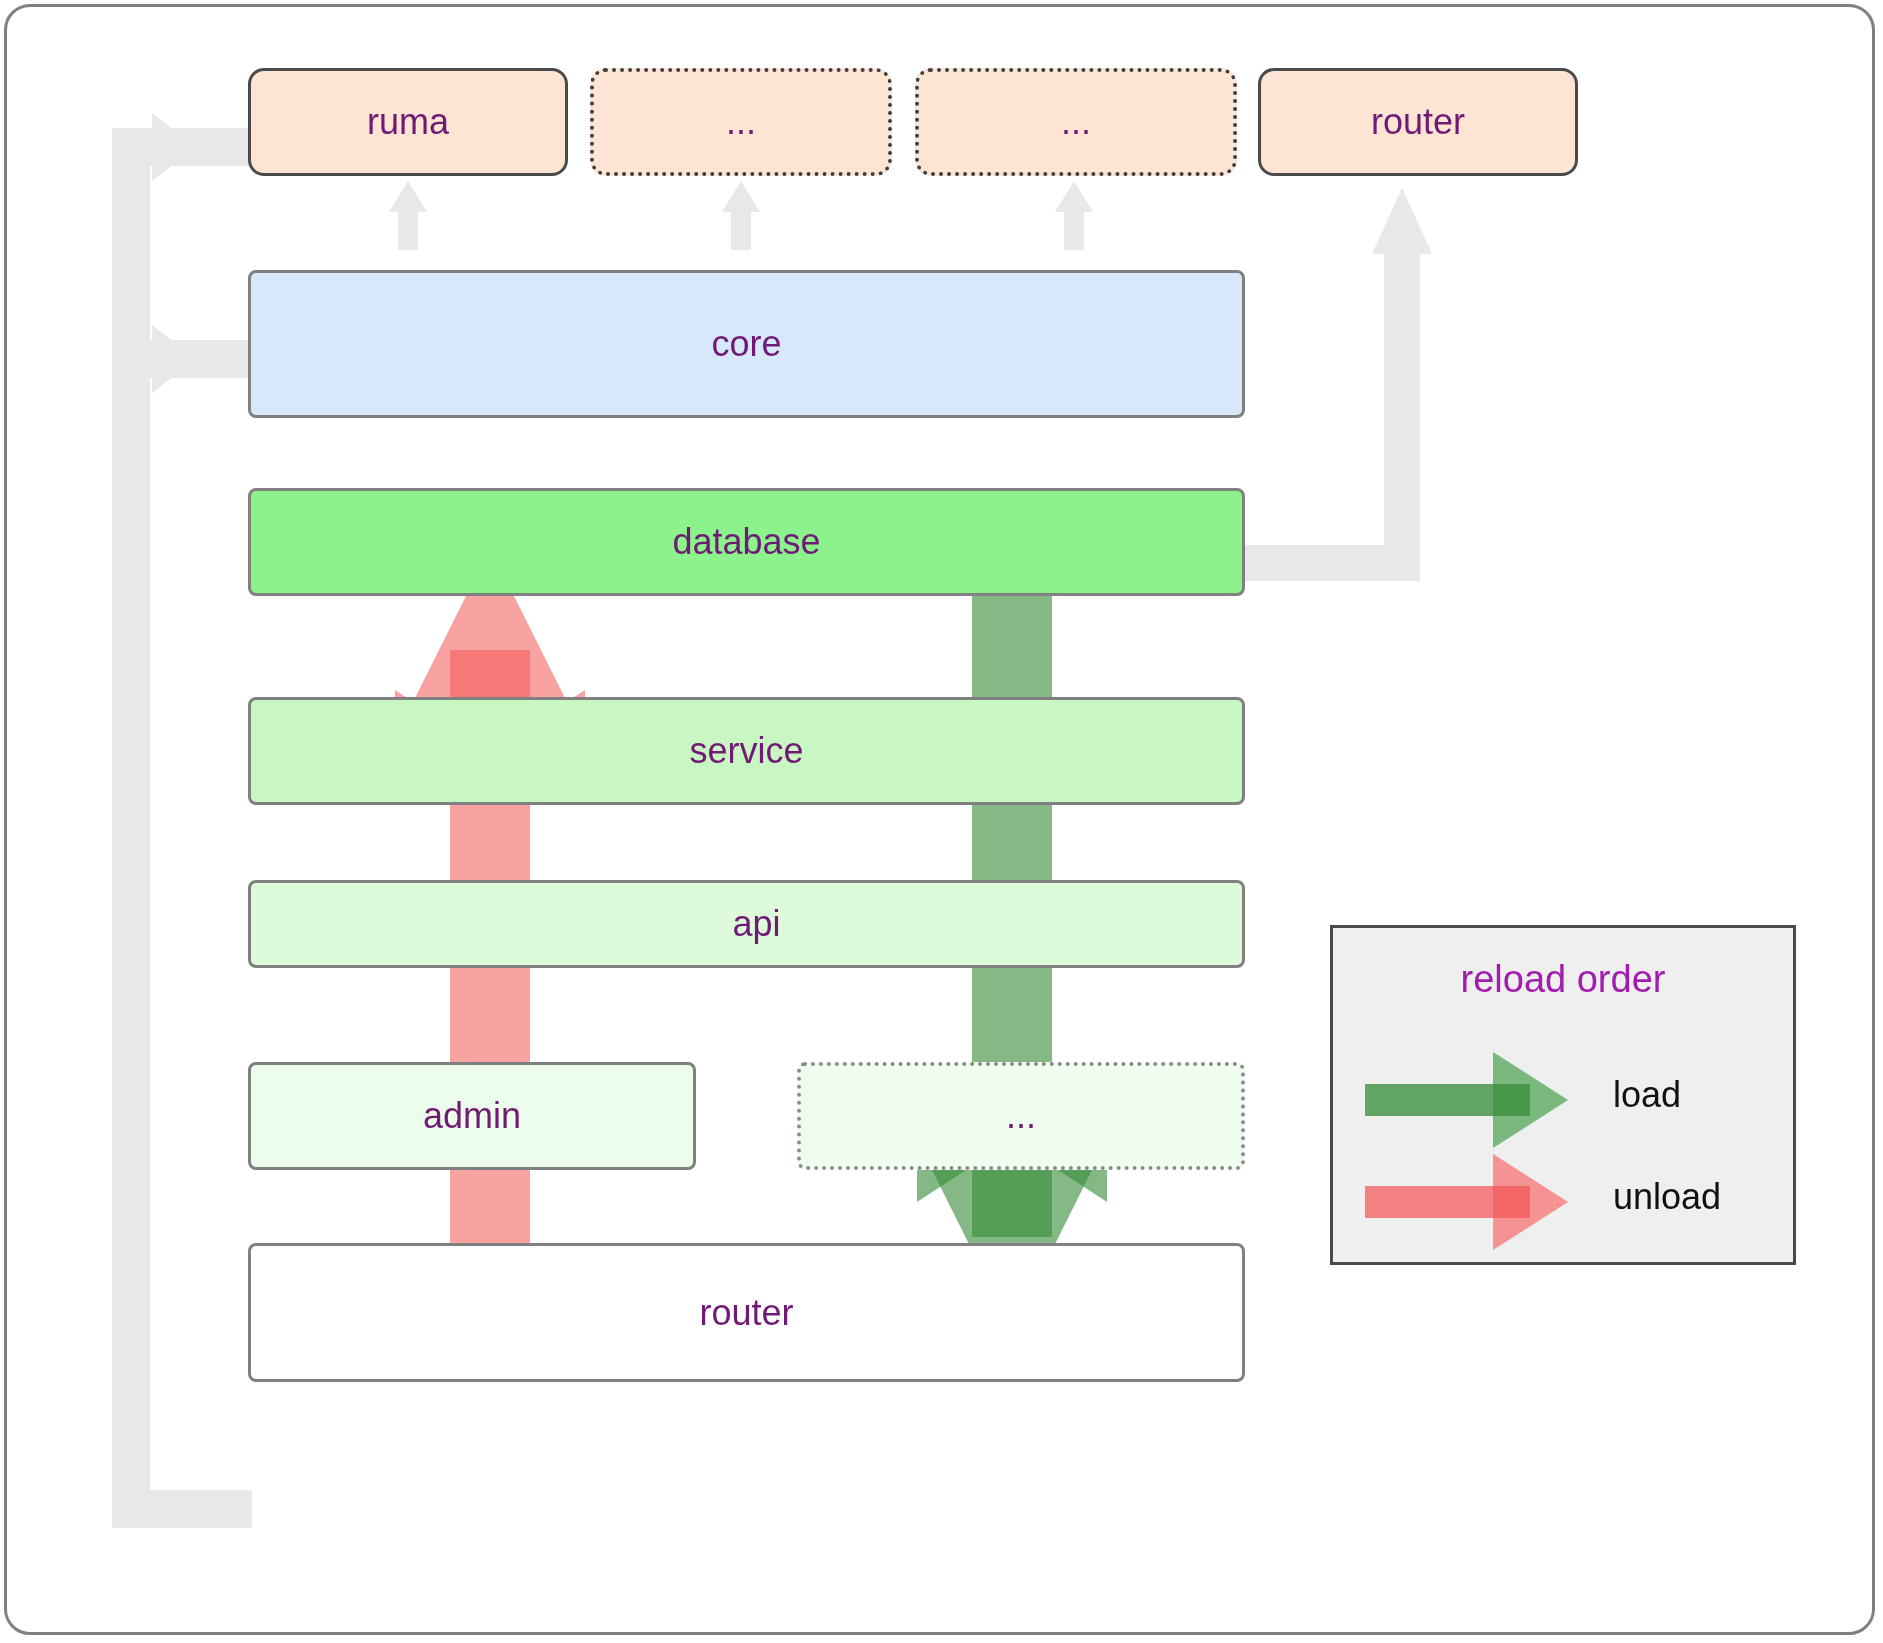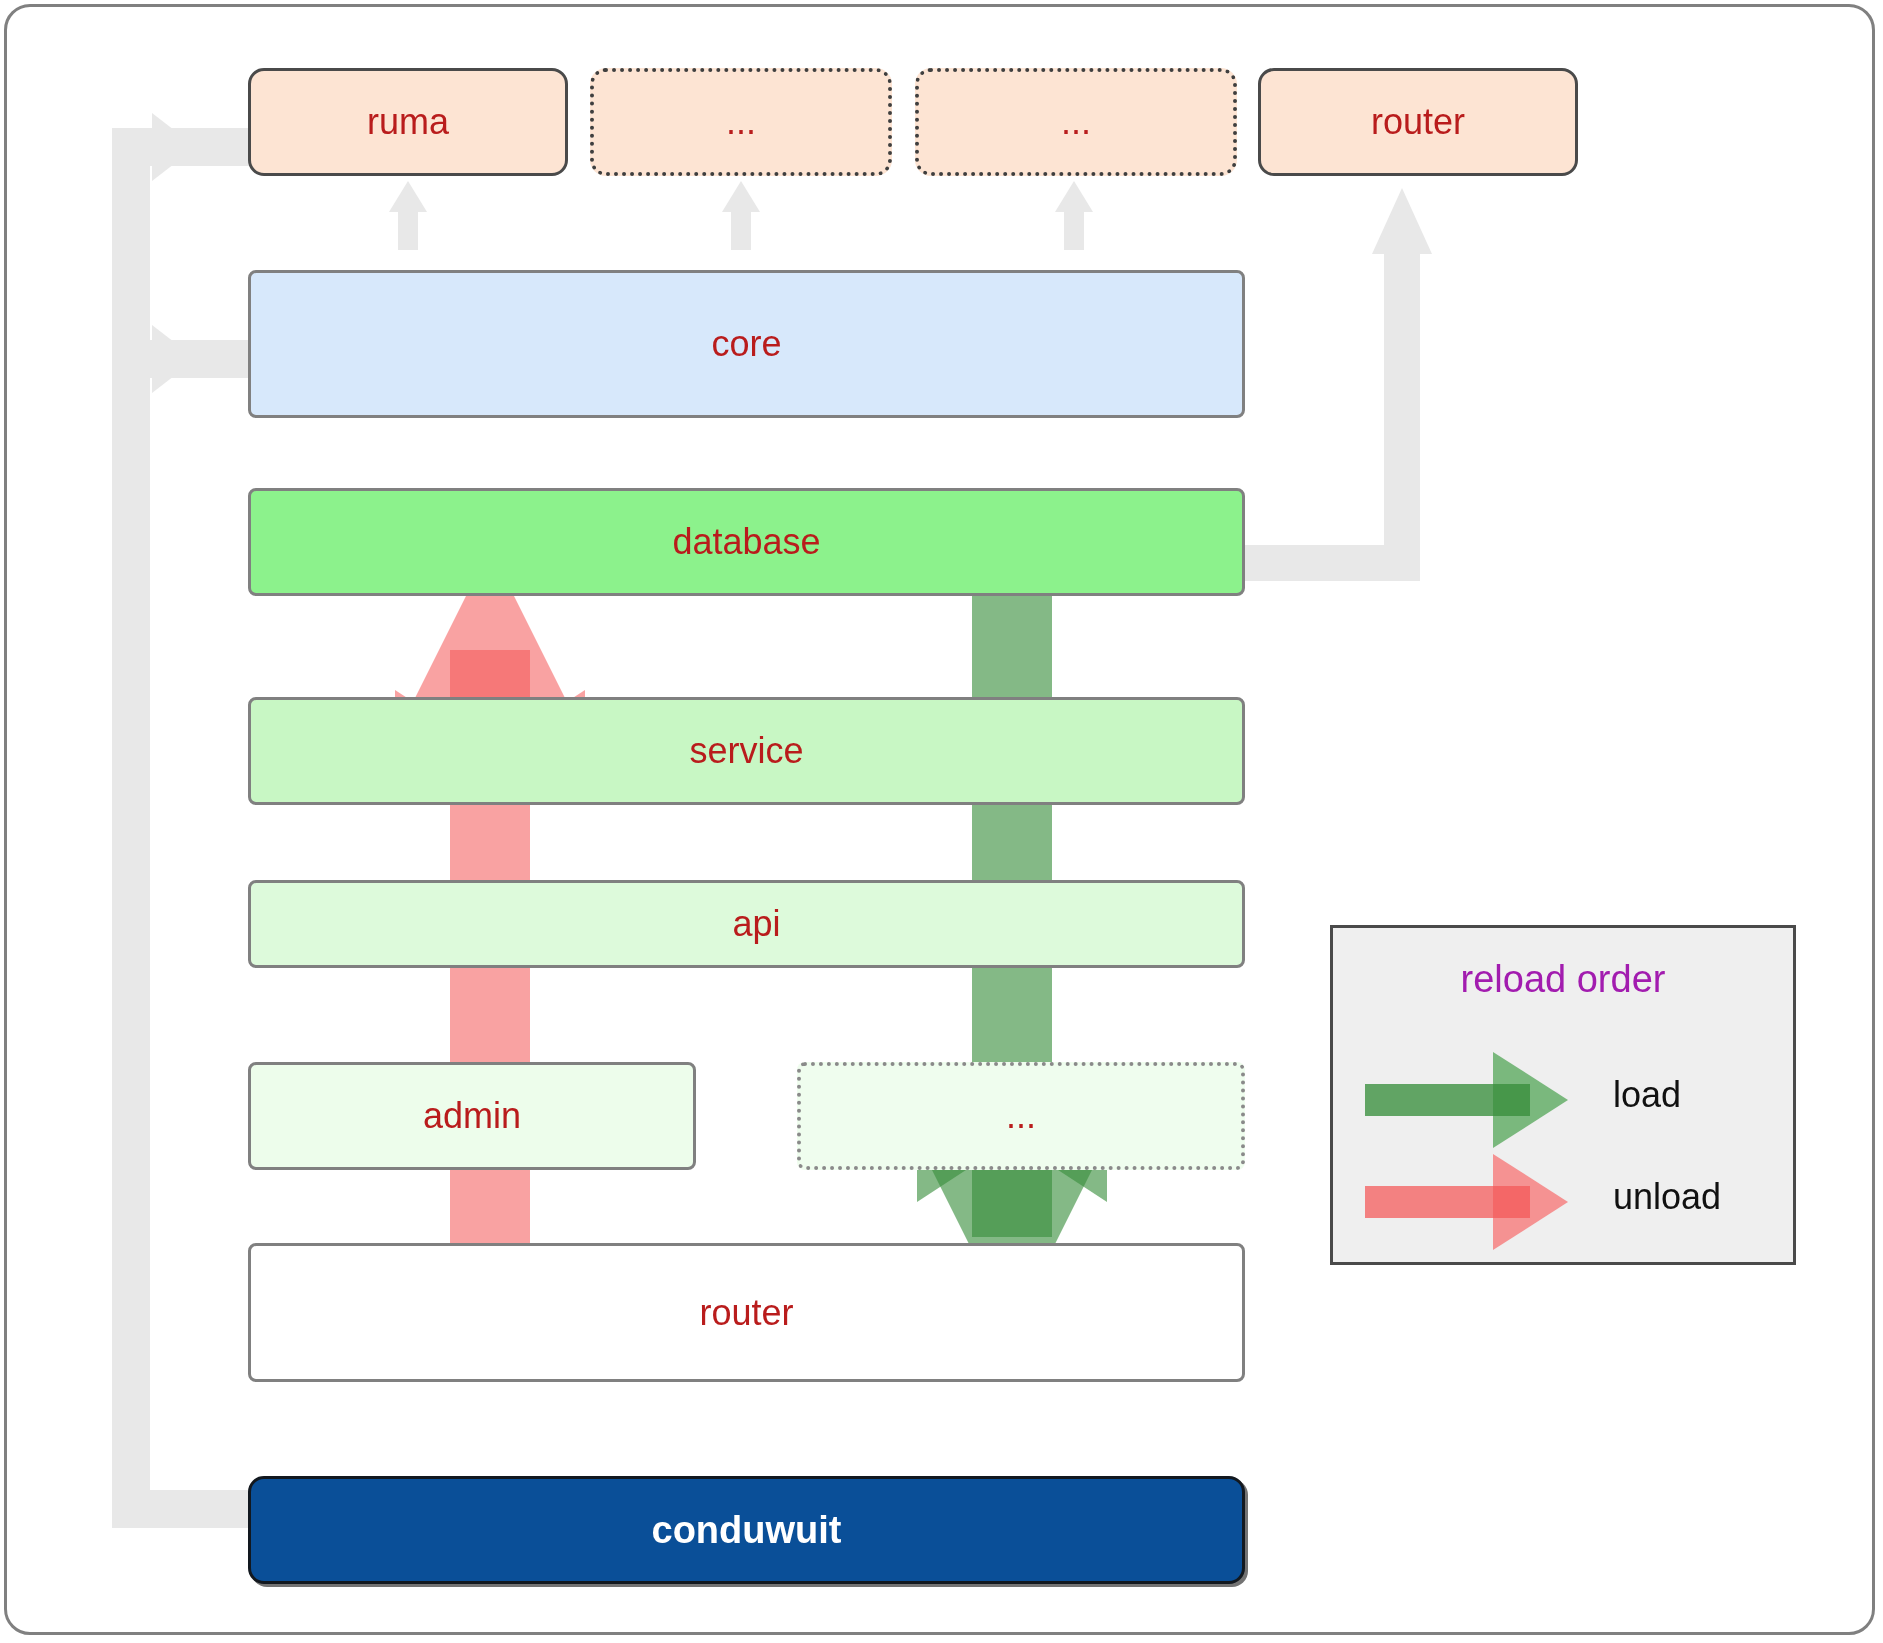--- a/index.html
+++ b/index.html
@@ -29,21 +29,21 @@
   }
 
   .box {
     position: absolute;
     box-sizing: border-box;
     display: flex;
     align-items: center;
     justify-content: center;
     border-radius: 14px;
     font-size: 36px;
-    color: #b91c1c;
+    color: #701a75;
     z-index: 5;
   }
   .box span { pointer-events: none; }
 
   
   .dep {
     background: #fde4d3;
     border: 3px solid #4a4a4a;
     height: 108px;
     top: 68px;
@@ -254,23 +254,20 @@
   <div class="box layer" id="box-admin">
     <span>admin</span>
   </div>
   <div class="box layer dotted" id="box-dots-low">
     <span>...</span>
   </div>
   <div class="box layer" id="box-router">
     <span>router</span>
   </div>
 
-  <div class="box" id="box-conduwuit">
-    <span>conduwuit</span>
-  </div>
 
   <div class="bigarrow" id="unload-shaft"></div>
   <div class="bigarrow" id="unload-head"></div>
   <div class="bigarrow" id="unload-notch"></div>
 
   <div class="bigarrow" id="load-shaft"></div>
   <div class="bigarrow" id="load-head"></div>
   <div class="bigarrow" id="load-notch"></div>
 
   <div id="legend">

